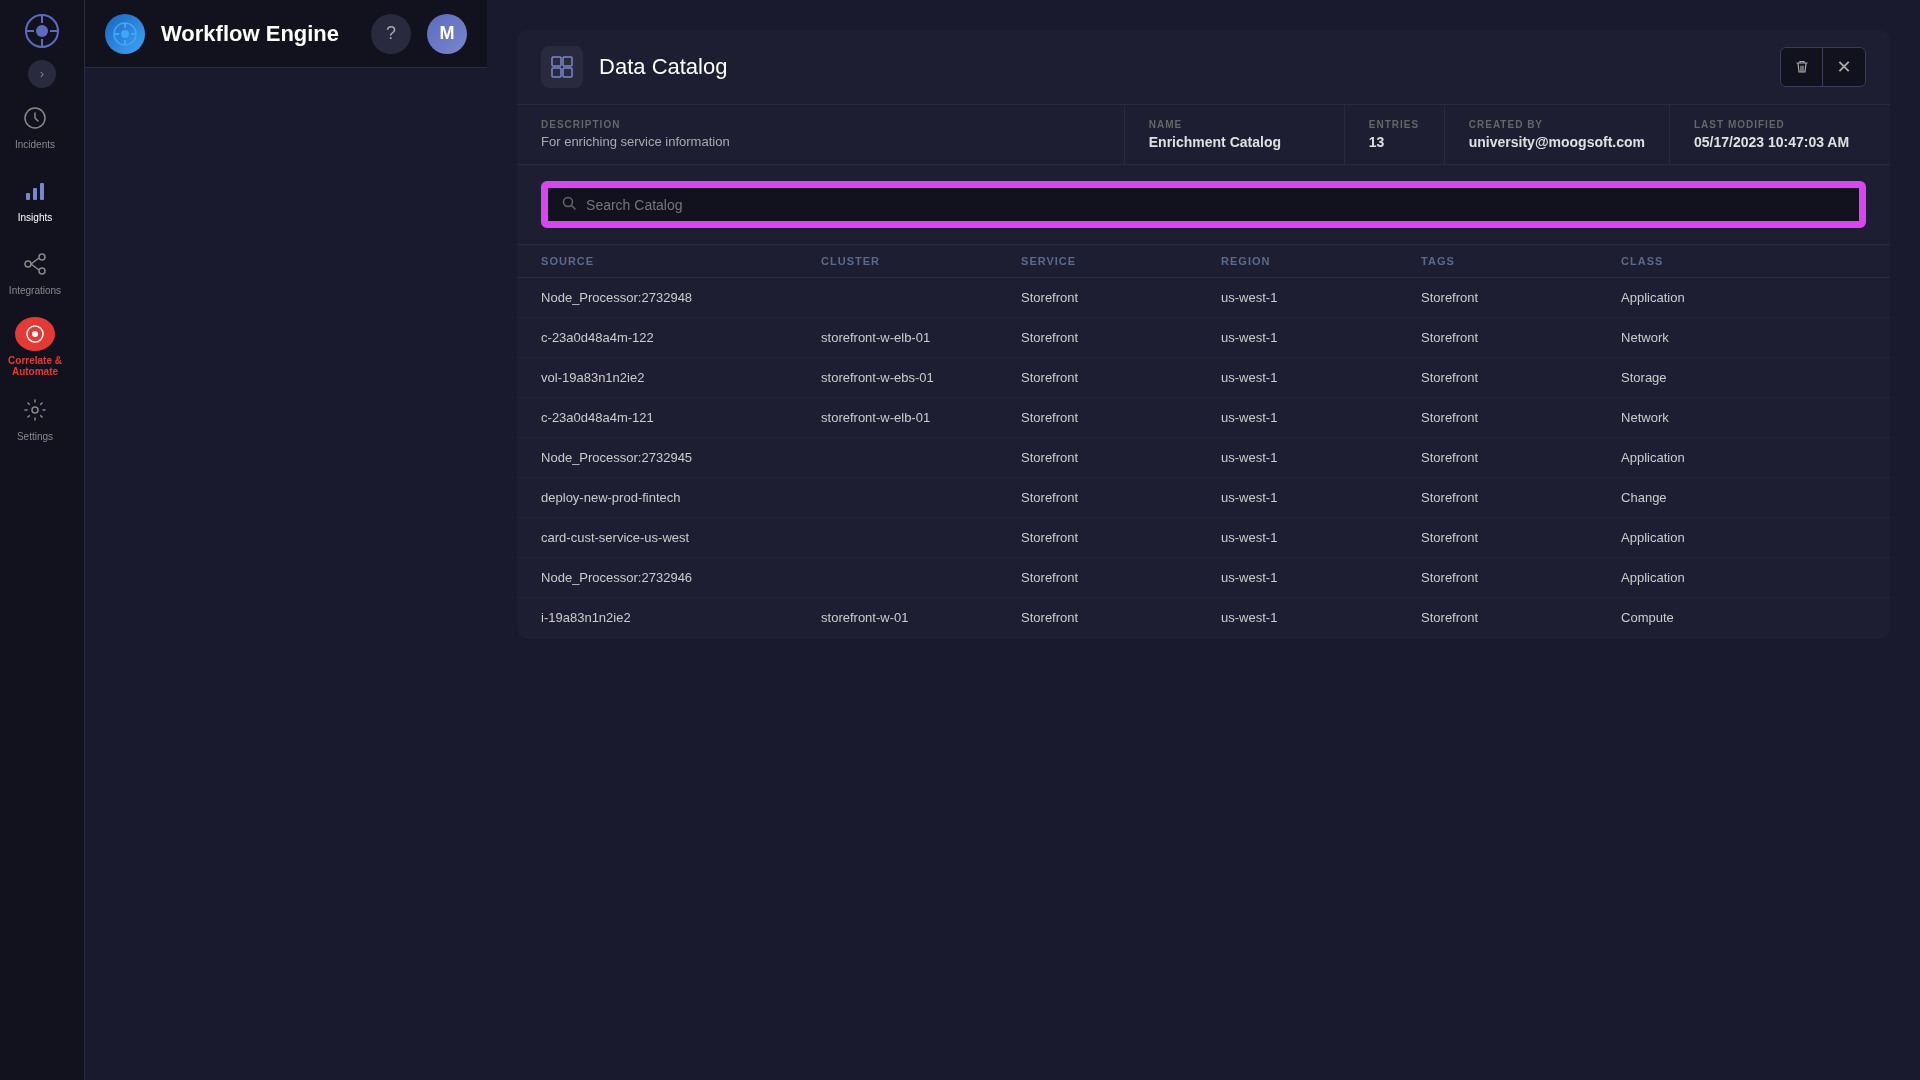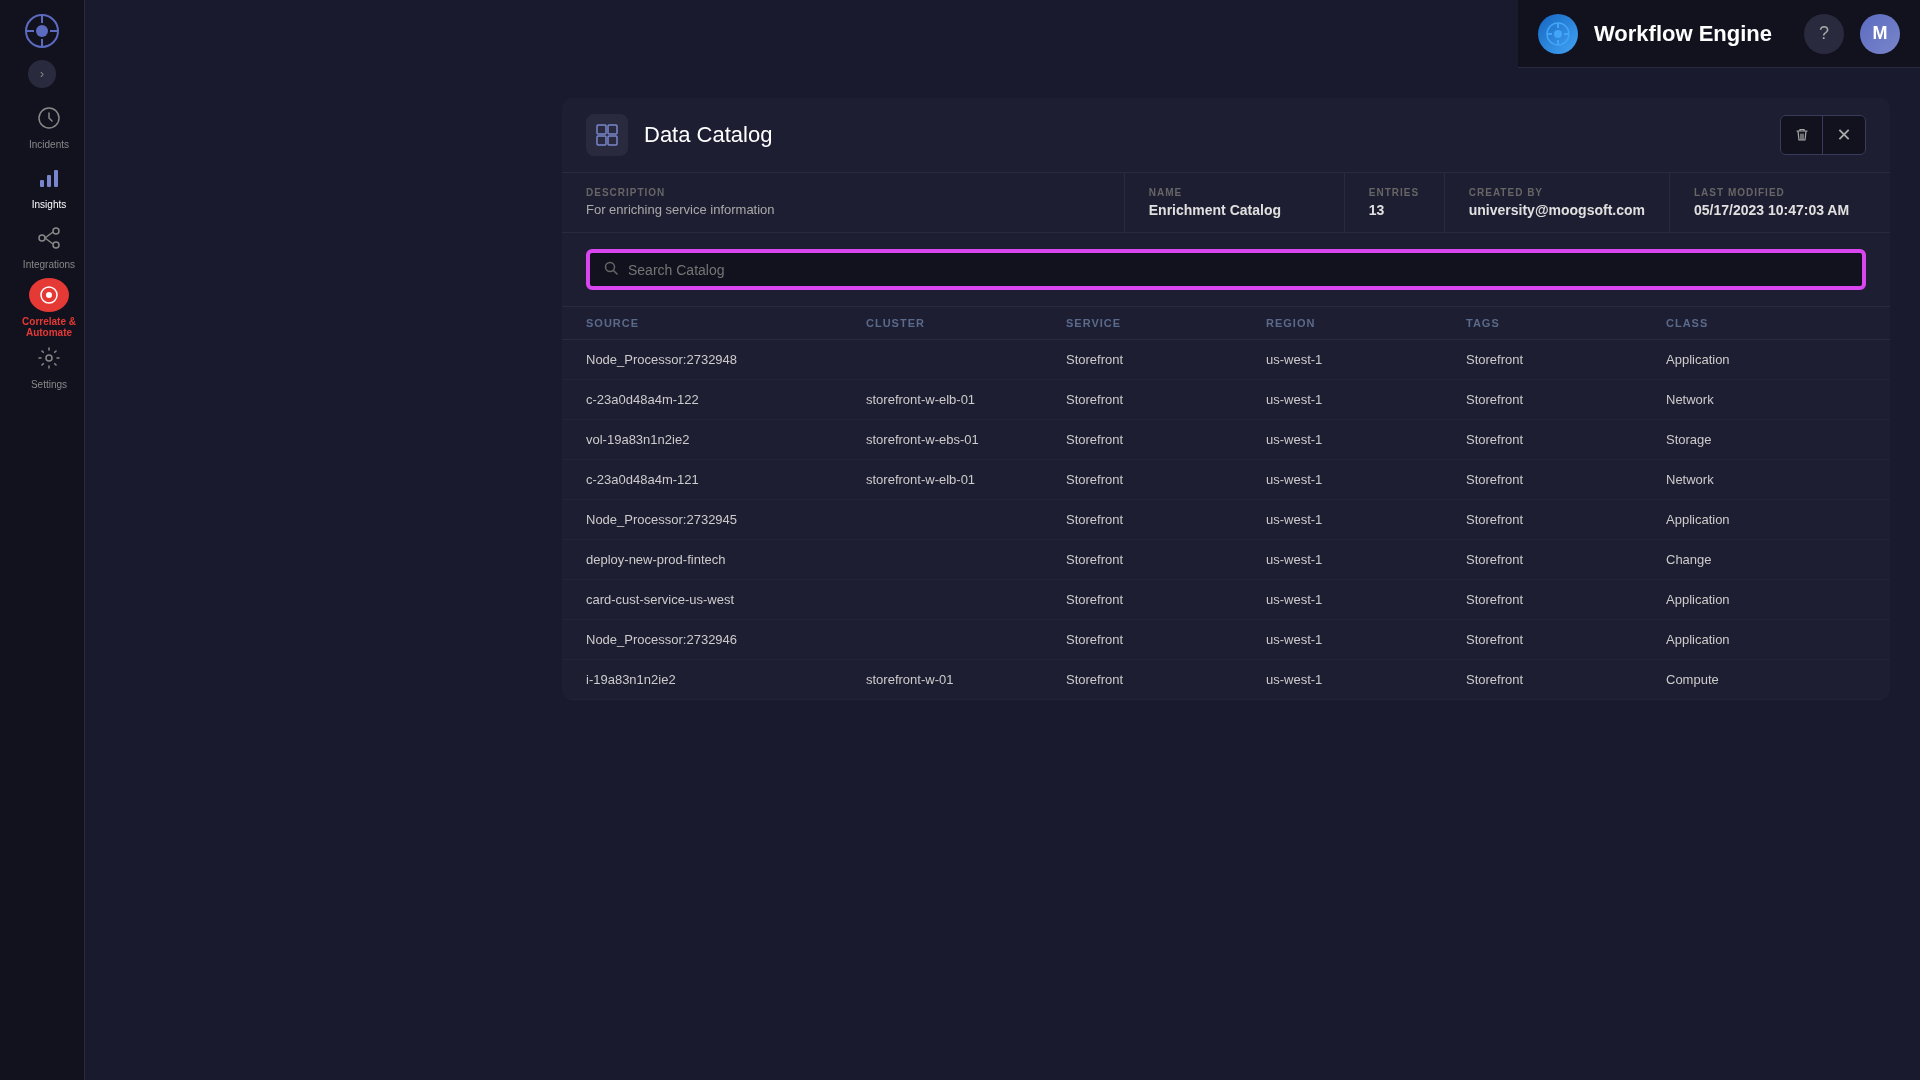--- a/index.html
+++ b/index.html
@@ -44,22 +44,22 @@
       justify-content: center;
       cursor: pointer;
       margin-bottom: 10px;
       color: #888;
       font-size: 12px;
       border: none;
     }
     .sidebar-nav {
       display: flex;
       flex-direction: column;
-      align-items: flex-end;
-      gap: 0;
+      align-items: flex-start;
+      gap: 13px;
       width: 100%;
       flex: 1;
     }
     .sidebar-item {
       display: flex;
       flex-direction: column;
       align-items: center;
       justify-content: center;
       width: 70px;
       height: 60px;
@@ -84,23 +84,21 @@
       flex-direction: column;
       align-items: center;
       gap: 4px;
       margin-bottom: 10px;
     }
 
     
     .main-area {
       flex: 1;
       display: flex;
-      flex-direction: column;
       background: #1a1a2e;
-      align-items: flex-end;
     }
 
     
     .topbar {
       height: 68px;
       background: #12121f;
       display: flex;
       align-items: center;
       padding: 0 20px;
       border-bottom: 1px solid #2a2a3e;
@@ -225,21 +223,21 @@
 
     
     .search-bar {
       padding: 16px 24px;
       border-bottom: 1px solid #2a2a3e;
     }
     .search-input-wrap {
       display: flex;
       align-items: center;
       background: #12121f;
-      border: 4px solid #d946ef;
+      border: 7px solid #d946ef;
       border-radius: 6px;
       padding: 8px 14px;
       gap: 10px;
     }
     .search-icon { color: #666; font-size: 14px; }
     .search-input {
       background: none;
       border: none;
       outline: none;
       color: #aaa;

